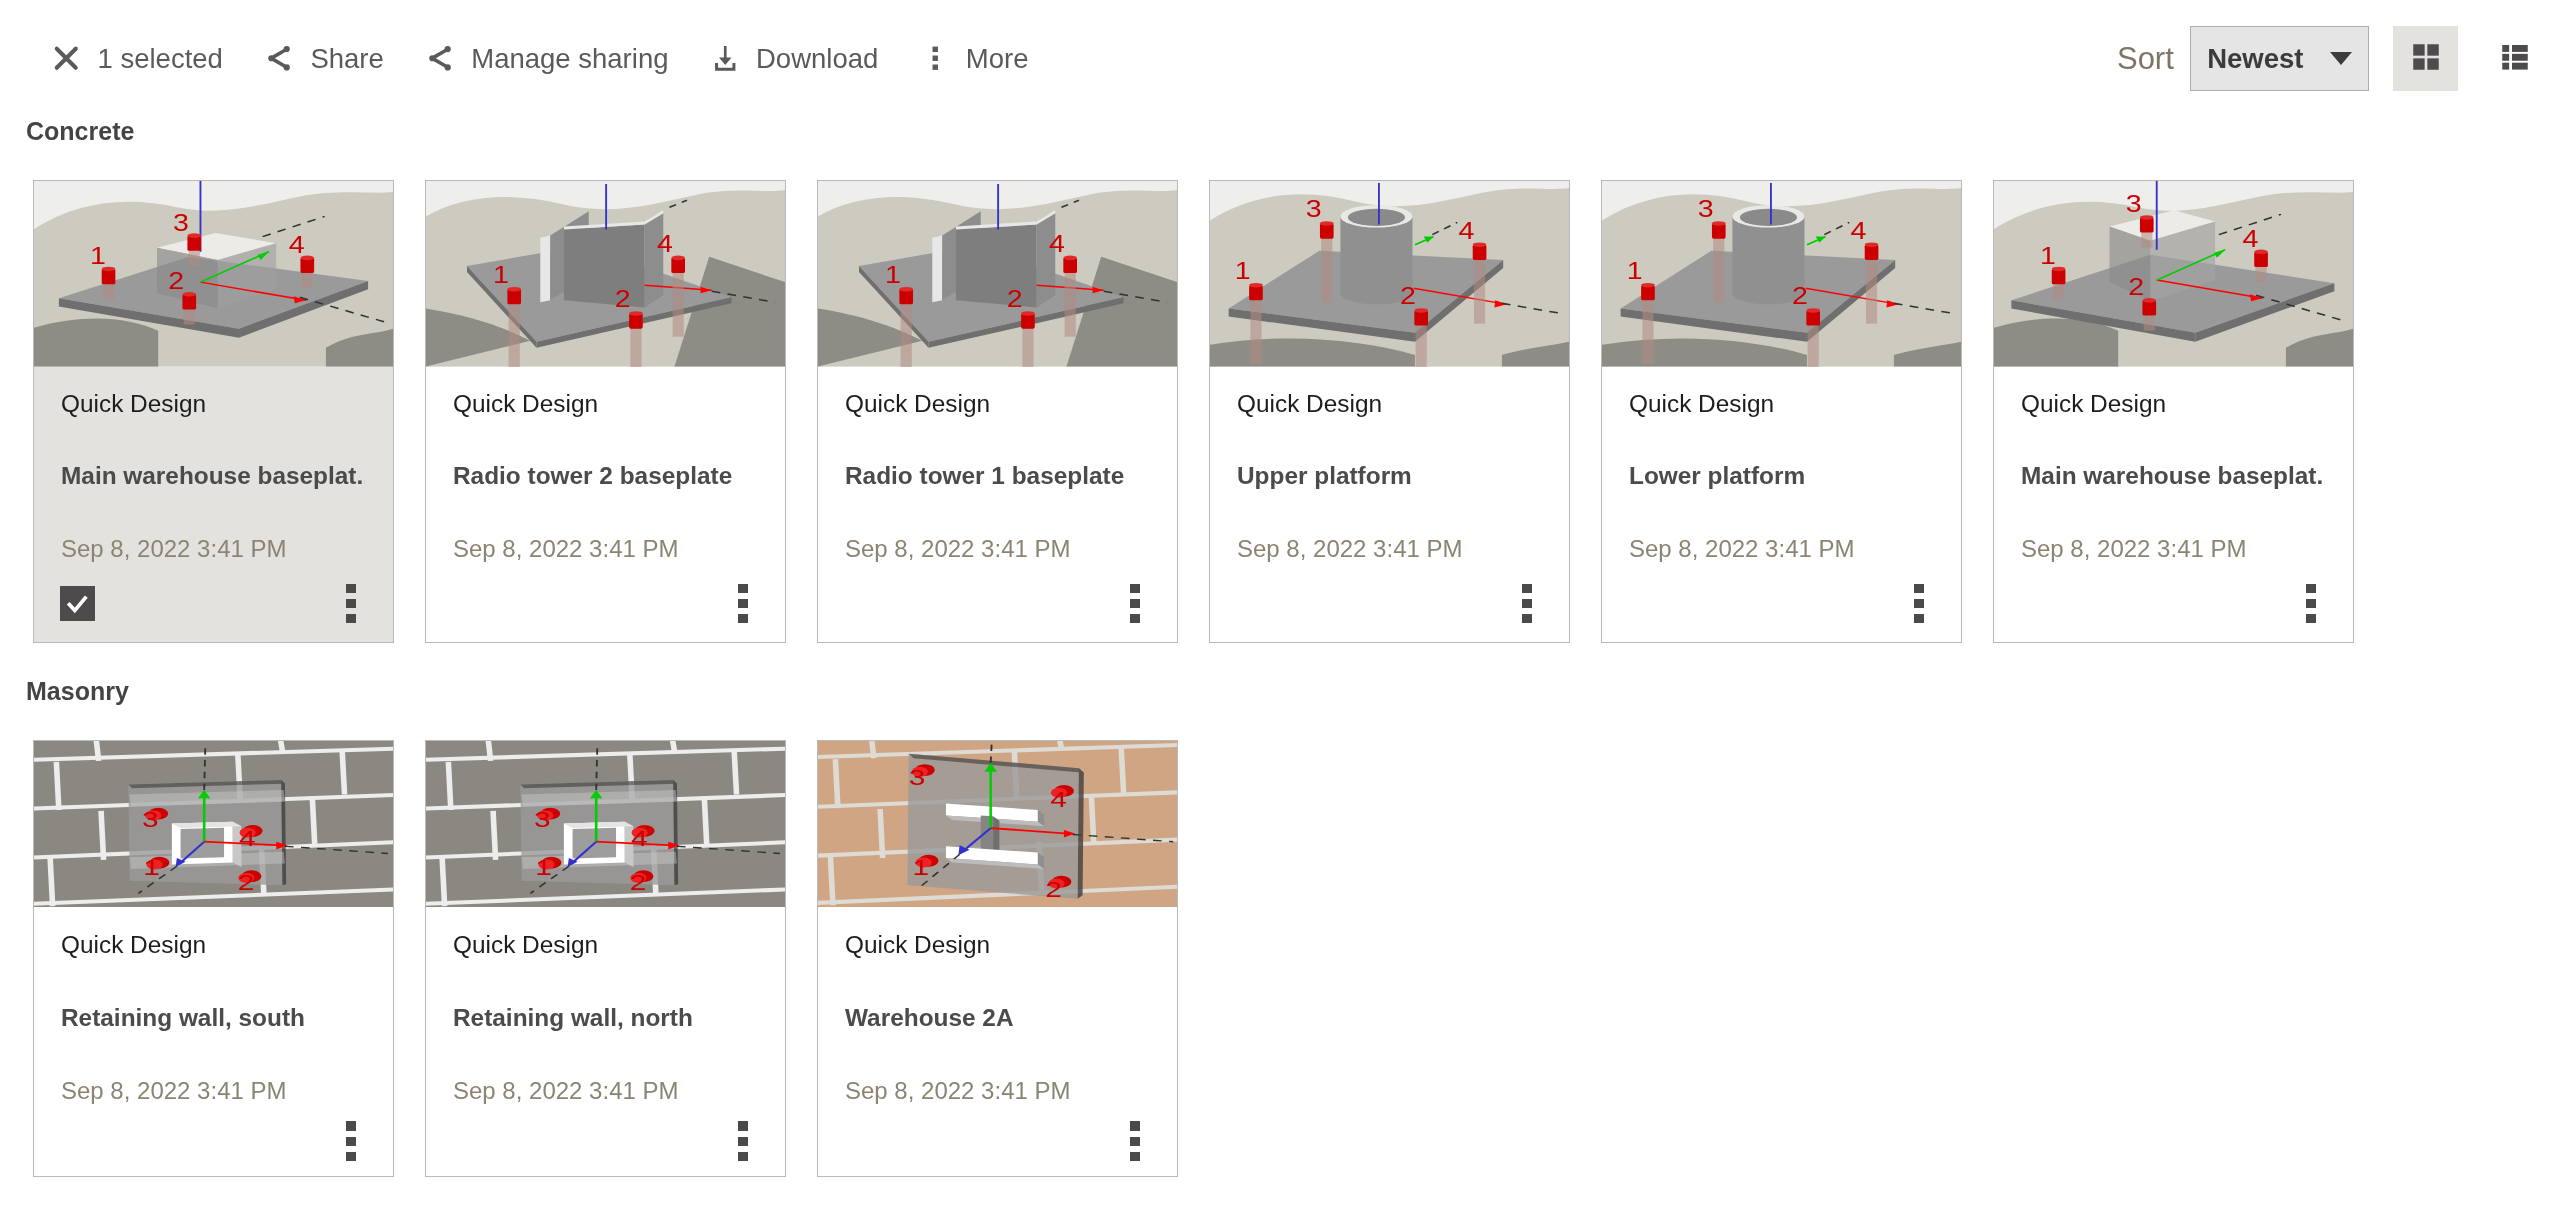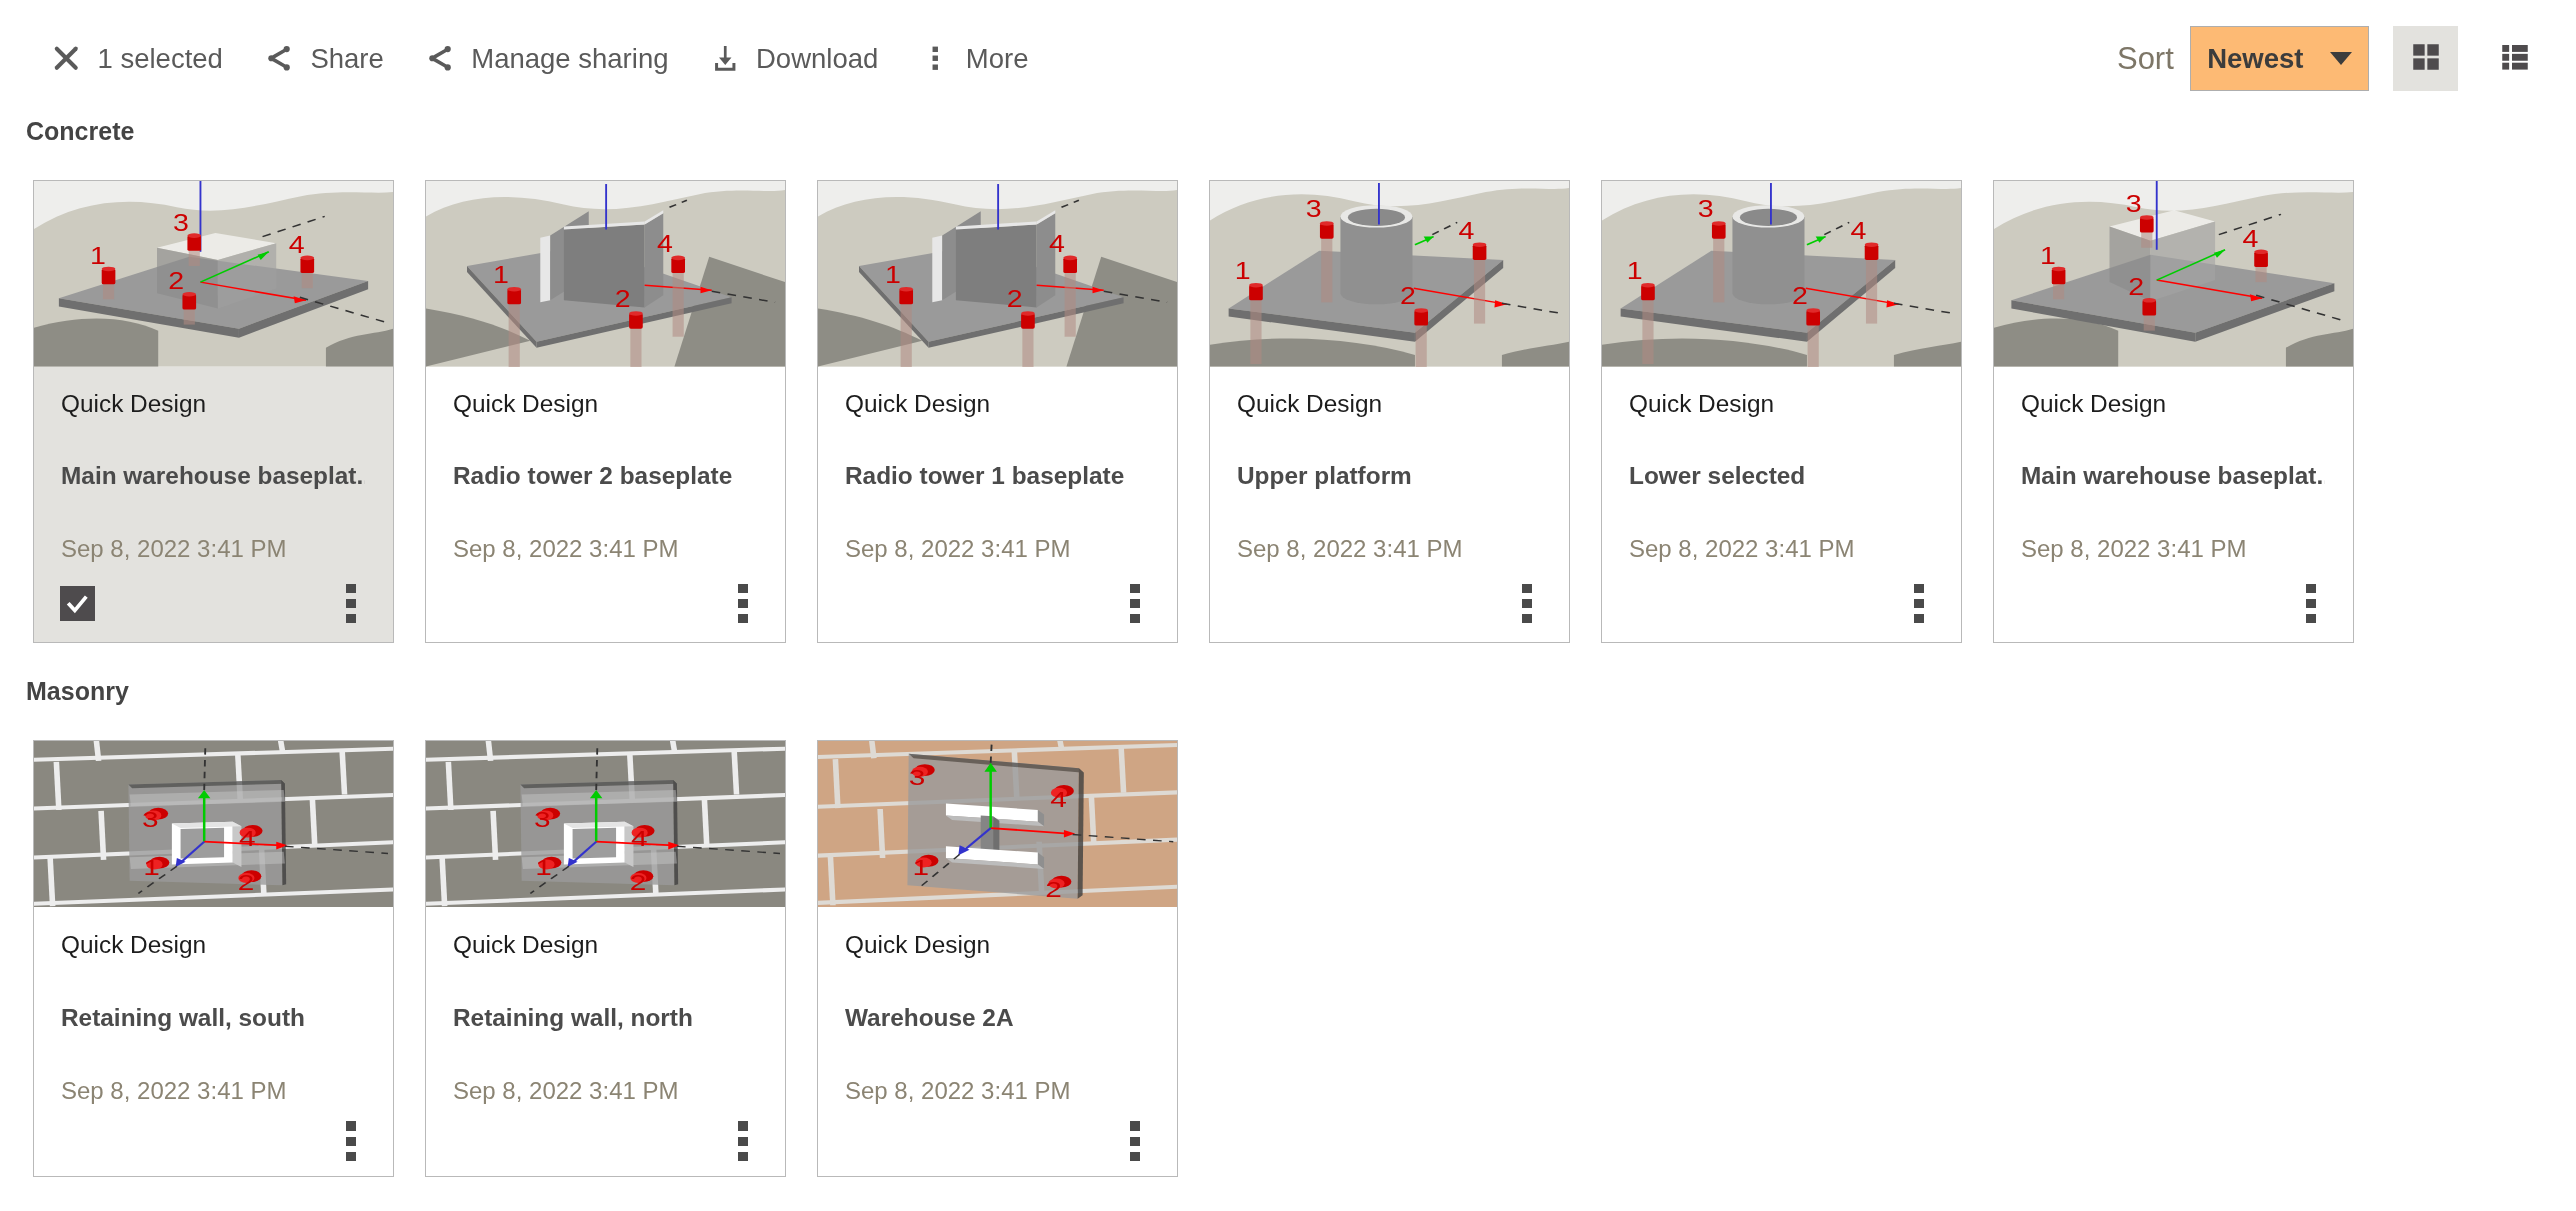--- a/index.html
+++ b/index.html
@@ -58,21 +58,21 @@
   }
   .sort-label {
     color: #7d7667;
     font-size: 31px;
     margin-right: 16.2px;
   }
   .sort-select {
     position: relative;
     width: 179px; height: 65px;
     border: 1.9px solid #aeaeae;
-    background: #fdba74;
+    background: #e5e5e5;
     display: flex;
     align-items: center;
     padding: 0 16.2px;
     cursor: pointer;
     text-align: center;
   }
   .sort-select .sel-val {
     font-size: 27.5px;
     color: #3c3c3c;
     font-weight: bold;
@@ -598,21 +598,21 @@
     <g>
       <rect x="425" y="152" width="18" height="130" fill="#b08b82" opacity="0.55"></rect>
       <rect x="423" y="126" width="22" height="30" rx="3" fill="#cc0000"></rect>
       <ellipse cx="434" cy="126" rx="11" ry="4.5" fill="#e02a2a"></ellipse>
       <text x="400" y="114" font-family="Liberation Sans, sans-serif" font-size="46" fill="#cc0000">4</text>
     </g>
     </svg>
           </div>
           <div class="card-body">
             <div class="card-kind">Quick Design</div>
-            <div class="card-title">Lower selected</div>
+            <div class="card-title">Lower platform</div>
             <div class="card-date">Sep 8, 2022 3:41 PM</div>
           </div>
           <div class="card-footer">
             <div class="kebab">
               <i></i>
               <i></i>
               <i></i>
             </div>
           </div>
         </div>

